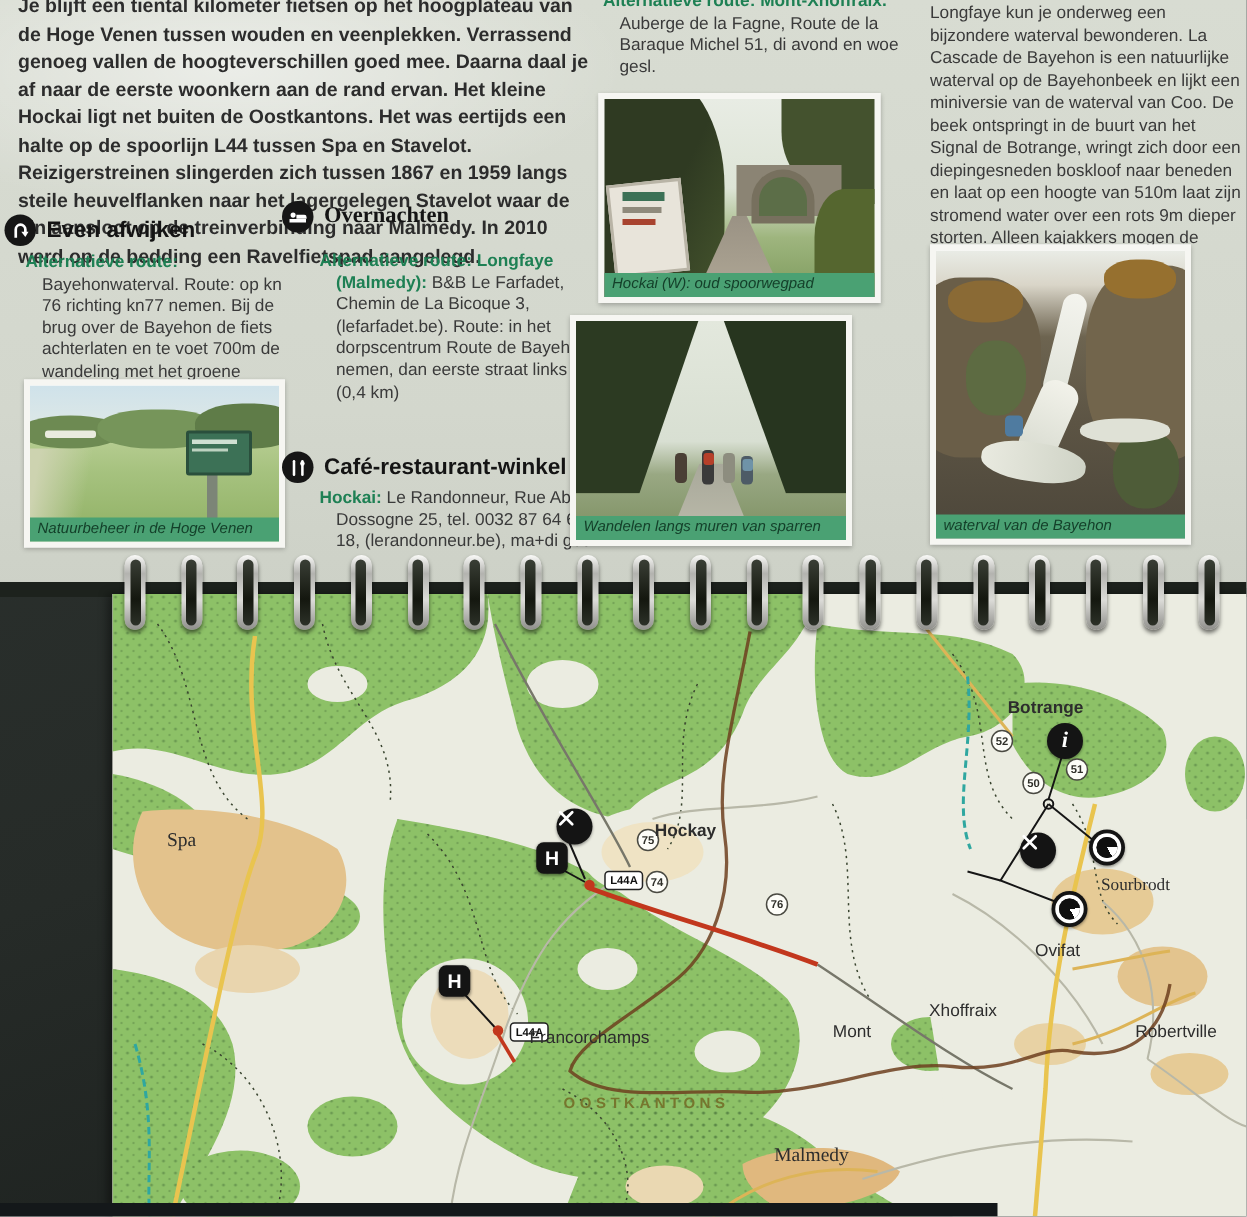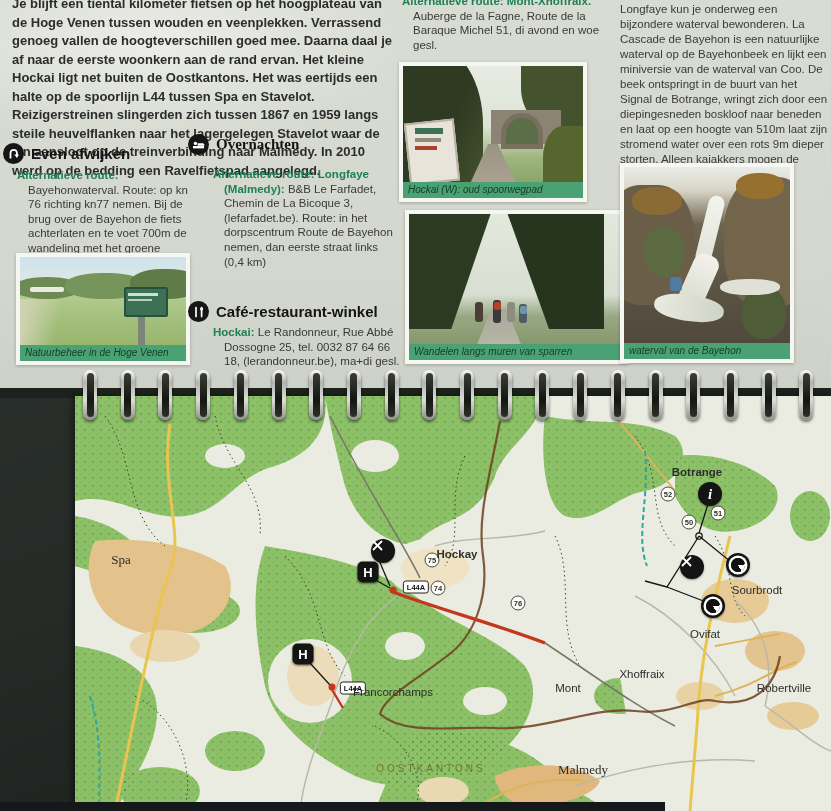--- a/index.html
+++ b/index.html
@@ -59,21 +59,21 @@
   }
   
   .map-page{
     position:absolute;left:75px;top:396px;width:756px;height:415px;
     background:#ebece1;box-shadow:-3px 0 6px rgba(0,0,0,.45);
   }
   .map-page svg{position:absolute;left:0;top:0;}
   .map-label{position:absolute;color:#2d2d2d;white-space:nowrap;transform:translate(-50%,-50%);}
   .ml-town{font-size:11.5px;}
   .ml-serif{font-family:"Liberation Serif",serif;font-size:13px;}
-  .ml-region{font-size:10px;font-weight:400;color:#76762e;letter-spacing:3px;margin-top:32px;}
+  .ml-region{font-size:10px;font-weight:700;color:#76762e;letter-spacing:3px;}
   .junction{
     position:absolute;width:13px;height:13px;border-radius:50%;background:#fdfdf8;
     border:1px solid #4a4a42;color:#30302a;font-size:7.5px;font-weight:700;
     display:flex;align-items:center;justify-content:center;transform:translate(-50%,-50%);
   }
   .map-ic{
     position:absolute;background:#141414;color:#fff;transform:translate(-50%,-50%);
     display:flex;align-items:center;justify-content:center;
     box-shadow:0 1px 2px rgba(0,0,0,.4);
   }
@@ -175,21 +175,21 @@
       <div class="layer" style="left:60px;top:78px;width:60px;height:55px;background:linear-gradient(180deg,#9a9284,#b0a896);clip-path:polygon(42% 0,58% 0,100% 100%,0 100%);"></div>
       <div class="layer" style="left:4px;top:55px;width:46px;height:58px;background:#e8e4da;border:2px solid #b9b4a6;transform:rotate(-6deg);"></div>
       <div class="layer" style="left:12px;top:62px;width:28px;height:6px;background:#3c7156;"></div>
       <div class="layer" style="left:12px;top:72px;width:26px;height:4px;background:#8f8a7c;"></div>
       <div class="layer" style="left:12px;top:80px;width:22px;height:4px;background:#a8432f;"></div>
       <div class="layer" style="left:140px;top:60px;width:50px;height:80px;background:#55662f;border-radius:40% 0 0 20%;"></div>
     </div>
     <div class="caption">Hockai (W): oud spoorwegpad</div>
   </div>
 
-  <div class="photo" style="left:405px;top:210px;width:180px;height:146px;padding-left:36px;">
+  <div class="photo" style="left:380px;top:210px;width:180px;height:146px;">
     <div class="art">
       <div class="layer" style="inset:0;background:linear-gradient(180deg,#e3e8dd 0%,#d8dfd2 55%,#99a883 70%,#7b8e60 100%);"></div>
       <div class="layer" style="left:-10px;top:-10px;width:95px;height:125px;background:#2c3a22;clip-path:polygon(0 0,100% 0,55% 100%,0 100%);"></div>
       <div class="layer" style="left:95px;top:-10px;width:100px;height:125px;background:#27351f;clip-path:polygon(0 0,100% 0,100% 100%,45% 100%);"></div>
       <div class="layer" style="left:58px;top:95px;width:64px;height:60px;background:linear-gradient(180deg,#a8a89a,#c0bfae);clip-path:polygon(38% 0,62% 0,100% 100%,0 100%);"></div>
       <div class="layer" style="left:66px;top:88px;width:8px;height:20px;background:#4a3f35;border-radius:3px;"></div>
       <div class="layer" style="left:84px;top:86px;width:8px;height:23px;background:#3a3a3a;border-radius:3px;"></div>
       <div class="layer" style="left:85px;top:88px;width:7px;height:8px;background:#b6402a;border-radius:2px;"></div>
       <div class="layer" style="left:98px;top:88px;width:8px;height:20px;background:#8d8d7f;border-radius:3px;"></div>
       <div class="layer" style="left:110px;top:90px;width:8px;height:19px;background:#4d5b66;border-radius:3px;"></div>
@@ -379,23 +379,23 @@
   <div class="junction" style="left:643px;top:117px;">51</div>
   <div class="junction" style="left:614px;top:126px;">50</div>
 
   <div class="map-label ml-serif" style="left:46px;top:164px;">Spa</div>
   <div class="map-label ml-town" style="left:382px;top:158px;font-weight:700;">Hockay</div>
   <div class="map-label ml-town" style="left:318px;top:296px;">Francorchamps</div>
   <div class="map-label ml-region" style="left:356px;top:340px;">OOSTKANTONS</div>
   <div class="map-label ml-town" style="left:493px;top:292px;">Mont</div>
   <div class="map-label ml-town" style="left:567px;top:278px;">Xhoffraix</div>
   <div class="map-label ml-town" style="left:630px;top:238px;">Ovifat</div>
-  <div class="map-label ml-town" style="left:682px;top:194px;">Sourbrodt</div>
+  <div class="map-label ml-town" style="left:682px;top:194px;font-family:Liberation Serif, serif;">Sourbrodt</div>
   <div class="map-label ml-town" style="left:709px;top:292px;">Robertville</div>
-  <div class="map-label ml-serif" style="left:466px;top:374px;margin-left:42px;">Malmedy</div>
+  <div class="map-label ml-serif" style="left:466px;top:374px;">Malmedy</div>
   <div class="map-label ml-town" style="left:367px;top:388px;color:#4a4a44;margin-top:33px;">Burnenville</div>
   <div class="map-label ml-town" style="left:622px;top:76px;font-weight:700;">Botrange</div>
 </div>
 
 <div class="strip-dark-bottom"></div>
 
 <div class="binding">
     <div class="ring" style="left: 83px;"></div>
     <div class="ring" style="left: 120.7px;"></div>
     <div class="ring" style="left: 158.4px;"></div>

